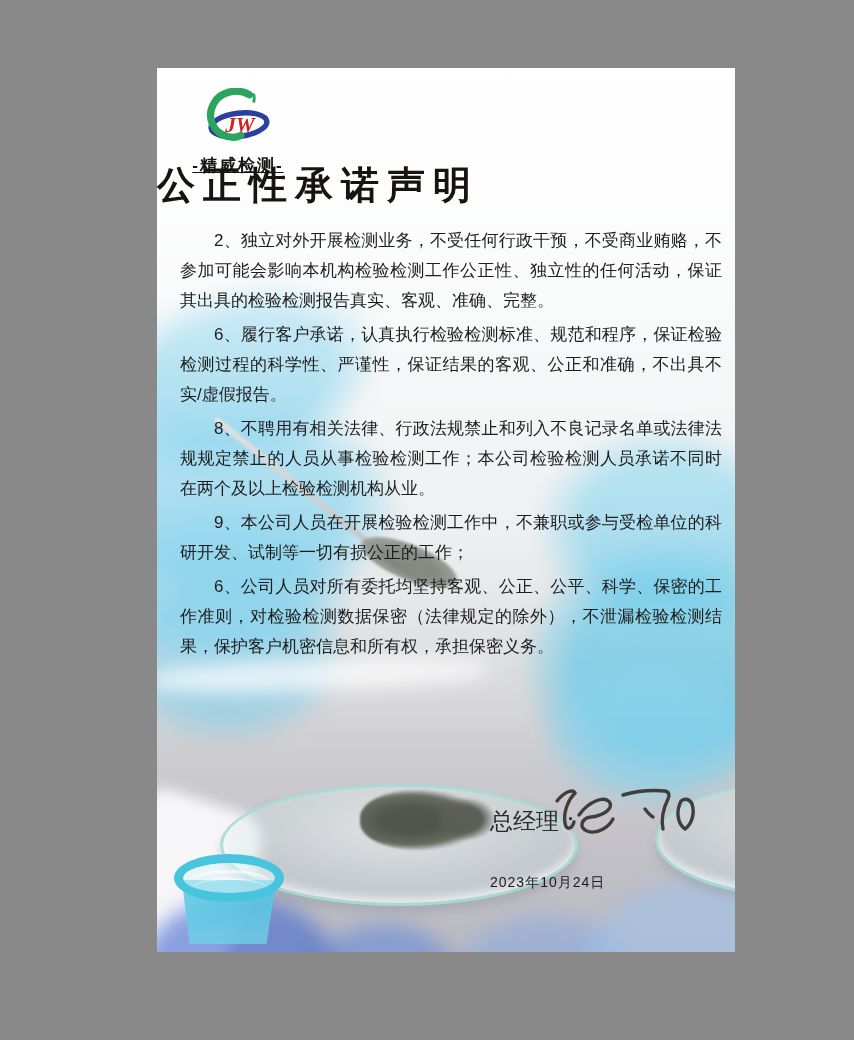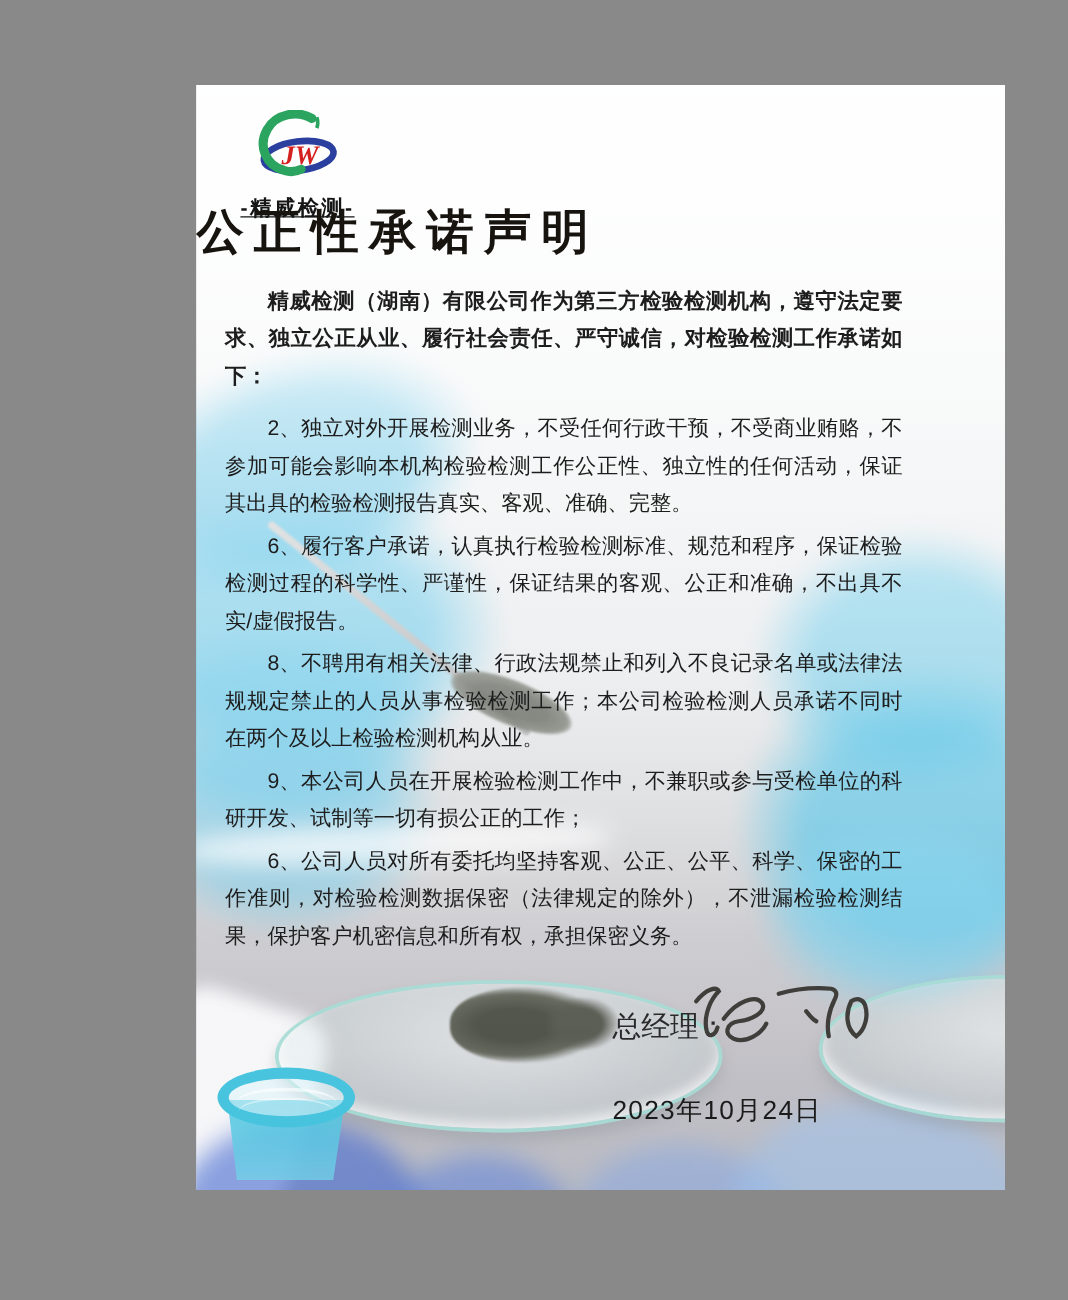--- a/index.html
+++ b/index.html
@@ -1,19 +1,19 @@
 <!DOCTYPE html>
 <html><head>
 <meta charset="utf-8">
 <style>
   html,body{margin:0;padding:0;}
   body{width:854px;height:1040px;overflow:hidden;background:#898989;
        font-family:"Liberation Sans",sans-serif;}
   .backdrop{position:absolute;left:0;top:0;width:854px;height:1040px;background:#898989;}
-  .page{position:absolute;left:157px;top:68px;width:647px;height:884px;overflow:hidden;
+  .page{position:absolute;left:157px;top:68px;width:578px;height:884px;overflow:hidden;
         background:linear-gradient(180deg,#f5f6f7 0%,#eef0f1 30%,#e7e9eb 52%,#d9dadc 66%,
                    #c8c7cb 78%,#bdbbc2 90%,#b7b9c0 100%);}
   .page *{box-sizing:border-box;}
   
   .bgshape{position:absolute;border-radius:50%;pointer-events:none;}
   .glove{filter:blur(7px);}
   .gl1{left:-70px;top:215px;width:300px;height:190px;transform:rotate(-18deg);
        background:radial-gradient(ellipse,rgba(70,185,225,.75) 0 45%,rgba(70,185,225,0) 72%);}
   .gl2{left:-85px;top:320px;width:330px;height:230px;
        background:radial-gradient(ellipse,rgba(82,192,230,.7) 0 45%,rgba(82,192,230,0) 72%);}
@@ -72,21 +72,21 @@
        white-space:nowrap;text-decoration:underline;}
   .title{position:absolute;left:0;top:92px;width:100%;margin:0;text-align:left;
        font-family:"Liberation Serif",serif;font-weight:bold;font-size:38px;
        letter-spacing:8px;color:#17140f;}
   .body-text{position:absolute;left:23px;top:158px;width:542px;font-size:17px;
        line-height:30px;color:#1d1d1d;text-align:justify;word-break:break-all;}
   .body-text p{margin:0 0 4px;text-indent:2em;}
   .body-text p.intro{font-weight:bold;margin-bottom:12px;}
   .sign-label{position:absolute;left:333px;top:738px;font-size:23px;color:#2a2a2a;}
   .signature-svg{position:absolute;left:392px;top:708px;}
-  .date{position:absolute;left:333px;top:806px;font-size:21px;letter-spacing:1px;color:#1b1b1b;}
+  .date{position:absolute;left:333px;top:806px;font-size:14px;letter-spacing:1px;color:#1b1b1b;}
 </style>
 </head>
 <body>
 
 <div class="backdrop">
   <div class="page">
 
     <div class="bgshape glove gl1"></div>
     <div class="bgshape glove gl2"></div>
     <div class="bgshape glove gl3"></div>
@@ -121,21 +121,20 @@
           <path d="M49,7 C37,0 19,3 12,16 C4,30 11,46 26,50 C31,51.5 36,51 40,49" fill="none" stroke="#2aa45e" stroke-width="7.5" stroke-linecap="round"></path>
           <path d="M53,6 C54,9 54,12 53,15" fill="none" stroke="#2aa45e" stroke-width="3"></path>
           <text x="39" y="45" text-anchor="middle" font-family="Liberation Serif,serif" font-style="italic" font-weight="bold" font-size="22" fill="#d42120">JW</text>
         </svg>
         <div class="brand">-精威检测-</div>
       </div>
 
       <h1 class="title">公正性承诺声明</h1>
 
       <div class="body-text">
-        <p class="intro">精威检测（湖南）有限公司作为第三方检验检测机构，遵守法定要求、独立公正从业、履行社会责任、严守诚信，对检验检测工作承诺如下：</p>
         <p>2、独立对外开展检测业务，不受任何行政干预，不受商业贿赂，不参加可能会影响本机构检验检测工作公正性、独立性的任何活动，保证其出具的检验检测报告真实、客观、准确、完整。</p>
         <p>6、履行客户承诺，认真执行检验检测标准、规范和程序，保证检验检测过程的科学性、严谨性，保证结果的客观、公正和准确，不出具不实/虚假报告。</p>
         <p>8、不聘用有相关法律、行政法规禁止和列入不良记录名单或法律法规规定禁止的人员从事检验检测工作；本公司检验检测人员承诺不同时在两个及以上检验检测机构从业。</p>
         <p>9、本公司人员在开展检验检测工作中，不兼职或参与受检单位的科研开发、试制等一切有损公正的工作；</p>
         <p>6、公司人员对所有委托均坚持客观、公正、公平、科学、保密的工作准则，对检验检测数据保密（法律规定的除外），不泄漏检验检测结果，保护客户机密信息和所有权，承担保密义务。</p>
       </div>
 
       <div class="sign-label">总经理：</div>
 
       <svg class="signature-svg" width="160" height="76" viewBox="0 0 160 70" fill="none" stroke="#403e3b" stroke-width="3.4" stroke-linecap="round">

